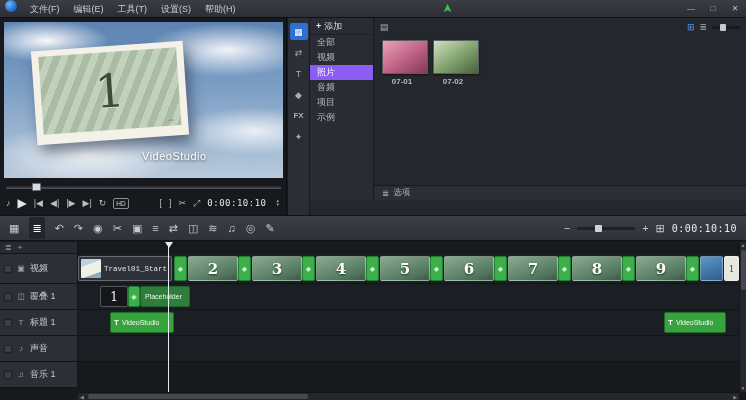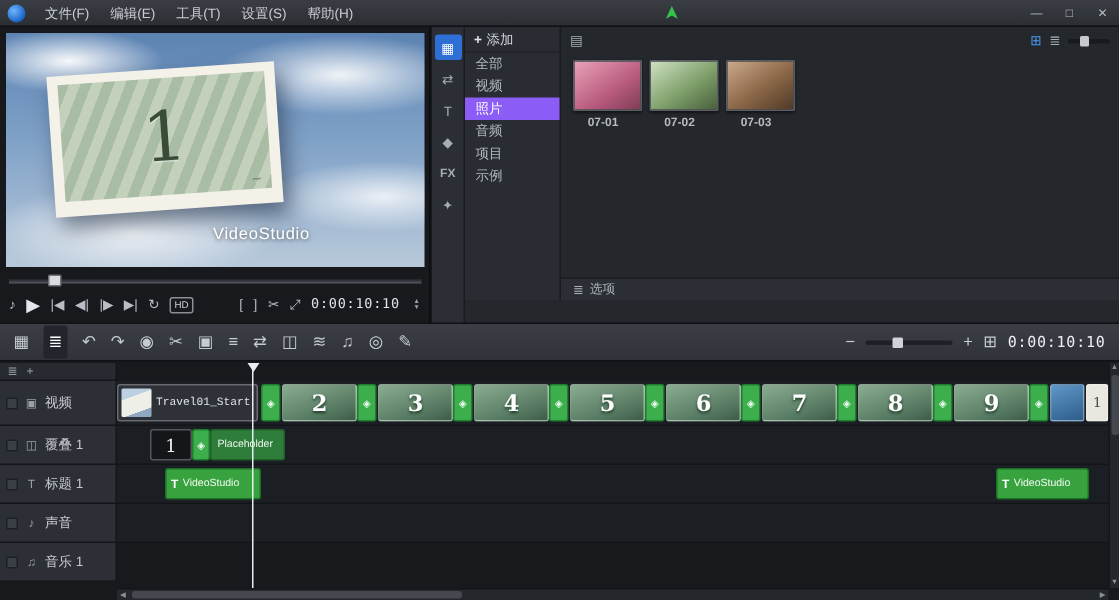--- a/index.html
+++ b/index.html
@@ -2,21 +2,21 @@
 <html><head>
 <meta charset="utf-8">
 <style>
   * { margin:0; padding:0; box-sizing:border-box; }
   body { background:#000; font-family:"Liberation Sans", sans-serif; }
   .app { position:relative; width:746px; height:400px; background:#17191d; overflow:hidden;
          color:#c8ccd2; font-size:9px; -webkit-font-smoothing:antialiased; }
 
   
   .titlebar { position:absolute; top:0; left:0; right:0; height:18px;
-    background:linear-gradient(#3a3d43,#2b2e33); display:flex; align-items:center; border-bottom:1px solid #101114; }
+    background:linear-gradient(#3a3d43,#2b2e33); display:flex; border-bottom:1px solid #101114; }
   .logo { width:12px; height:12px; border-radius:50%; margin:0 6px 0 5px;
     background:radial-gradient(circle at 35% 35%, #6db6ff, #1c63c4 70%); }
   .menu-item { padding:0 7px; line-height:18px; color:#c9cdd3; cursor:default; }
   .mode-tabs { position:absolute; left:272px; top:0; height:18px; display:flex; }
   .mode-tab { width:52px; text-align:center; line-height:18px; background:#141619; color:#9aa1aa;
     border-right:1px solid #0c0d0f; }
   .mode-tab.active { background:linear-gradient(#4aa9f4,#1a6fd4); color:#fff; font-weight:bold; }
   .share-arrow { position:absolute; left:443px; top:2px; font-size:11px; color:#35c24a;
     transform:rotate(-90deg); font-weight:bold; }
   .win-controls { margin-left:auto; display:flex; height:18px; }
@@ -251,24 +251,20 @@
       </div>
       <div class="thumbs">
         <div class="thumb">
           <div class="thumb-img t1"></div>
           <div class="thumb-label">07-01</div>
         </div>
         <div class="thumb">
           <div class="thumb-img t2"></div>
           <div class="thumb-label">07-02</div>
         </div>
-        <div class="thumb">
-          <div class="thumb-img t3"></div>
-          <div class="thumb-label">07-03</div>
-        </div>
       </div>
       <div class="lib-options">
         <span>≣</span>
         <span>选项</span>
       </div>
     </div>
   </div>
 
   <div class="toolbar">
     <span class="tool-icon">▦</span>

